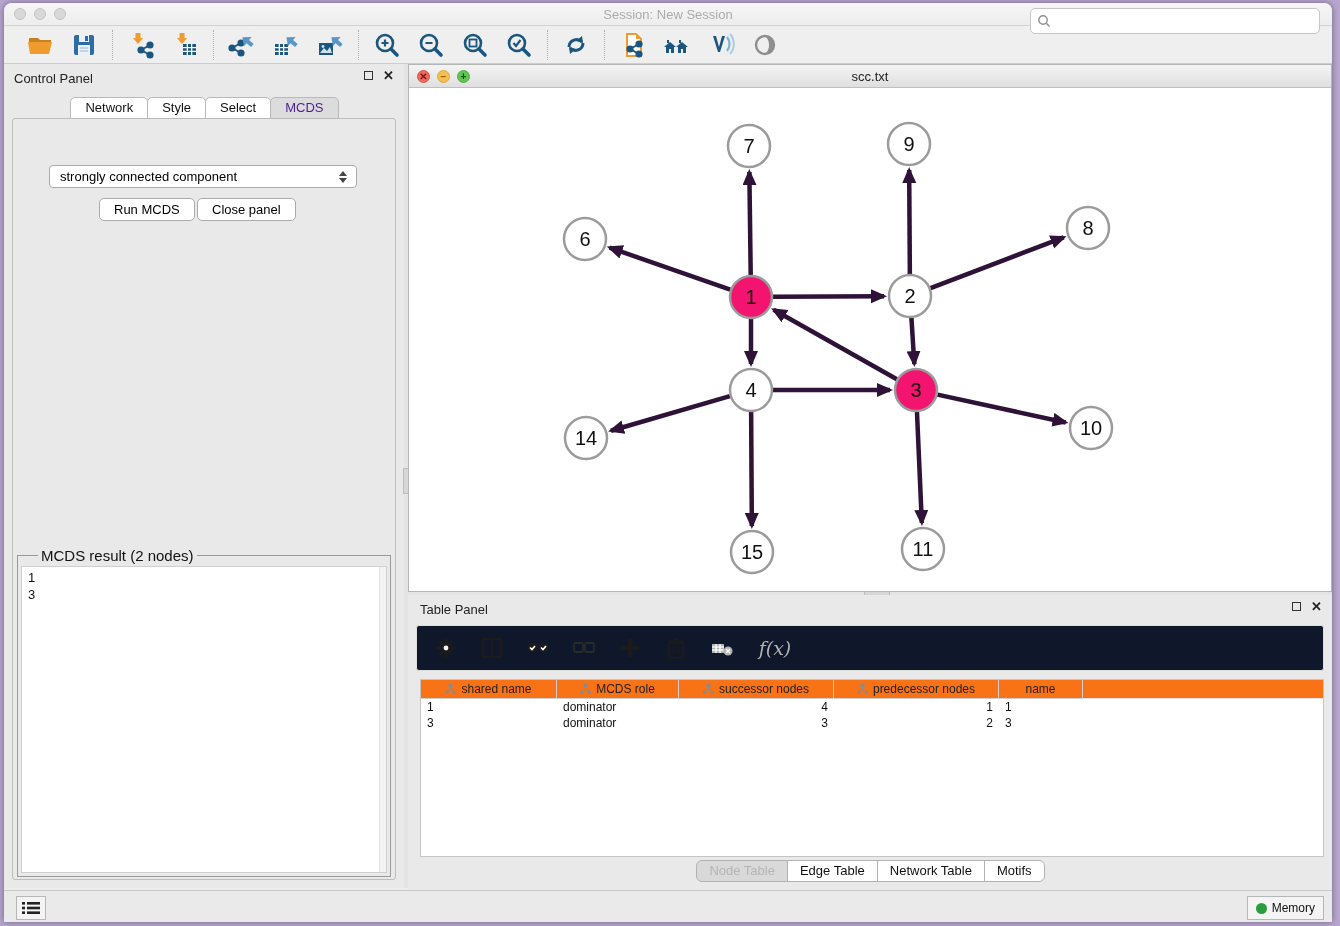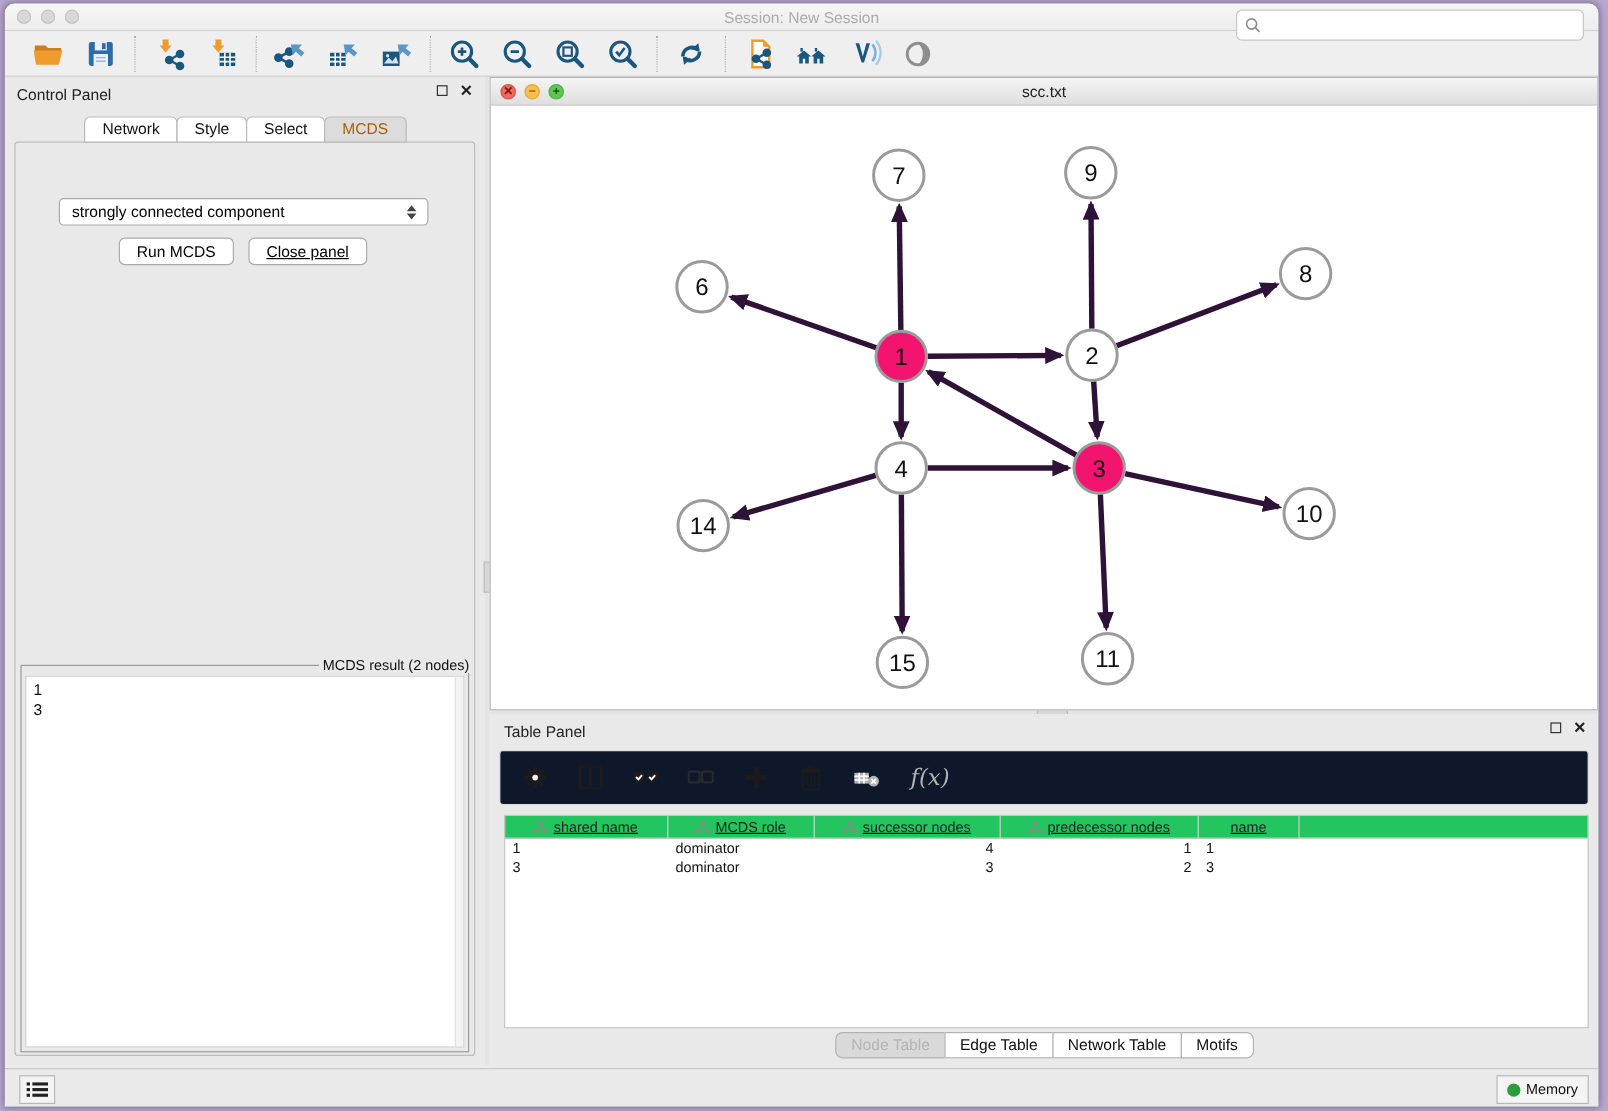--- a/index.html
+++ b/index.html
@@ -29,37 +29,37 @@
   #control-panel { position:absolute; left:0; top:61px; width:400px; height:824px; background:#e9e9e9; }
   .panel-head { position:absolute; left:0; top:0; width:100%; height:26px;padding-left:28px; }
   .panel-head .ph-title { position:absolute; left:10px; top:7px; font-size:13px; color:#222; }
   .ph-btns { position:absolute; right:10px; top:6px; display:flex; gap:10px; align-items:center; }
   .float-box { width:9px; height:9px; border:1.5px solid #333; display:inline-block; }
   .close-x { font-size:13px; font-weight:bold; color:#222; line-height:11px; }
 
   #cp-tabs { position:absolute; left:0; top:33px; width:100%; display:flex; justify-content:center; z-index:2; }
   .cp-tab { height:22px; padding:0 14px; font-size:13px; line-height:20px; background:#fff; border:1px solid #b9b9b9;
             border-radius:5px 5px 0 0; margin-right:-1px; color:#111; }
-  .cp-tab.active { background:#dcdcdc; color:#a16207; }
+  .cp-tab.active { background:#dcdcdc; color:#4c1d95; }
   #cp-body { position:absolute; left:8px; top:54px; width:384px; height:762px; border:1px solid #bdbdbd;
              border-radius:3px; background:#e9e9e9; }
   #opt-label { position:absolute; width:100%; text-align:center; top:25px; font-size:13px; color:#111; }
   #opt-select { position:absolute; left:36px; top:46px; width:308px; height:23px; background:#fff; border:1px solid #ababab;
                 border-radius:4px; font-size:13px; display:flex; align-items:center; padding-left:10px; }
   #opt-stepper { position:absolute; right:6px; top:3px; width:14px; height:16px; display:flex; flex-direction:column;
                  align-items:center; justify-content:center; gap:2px; }
   .tri-up { width:0; height:0; border-left:4px solid transparent; border-right:4px solid transparent; border-bottom:5px solid #444; }
   .tri-dn { width:0; height:0; border-left:4px solid transparent; border-right:4px solid transparent; border-top:5px solid #444; }
   .cp-btn { position:absolute; top:79px; height:23px; background:#fff; border:1px solid #ababab; border-radius:5px;
             font-size:13px; font-family:"Liberation Sans",sans-serif; padding:0 14px; }
   #run-btn { left:86px; }
-  #close-panel-btn { left:194px;text-decoration:underline; }
+  #close-panel-btn { left:184px; }
   #result-box { position:absolute; left:4px; top:428px; width:374px; height:330px; border:1px solid #9a9a9a;
                 background:#e9e9e9; }
-  #result-box legend { font-size:12px; color:#111; margin-left:4px; padding:0 3px;text-align:right; }
+  #result-box legend { font-size:15px; color:#111; margin-left:20px; padding:0 3px; }
   #result-text { position:absolute; left:3px; top:2px; right:3px; bottom:3px; background:#fff; border:1px solid #cfcfcf;
                  font-size:13px; color:#111; padding:2px 0 0 6px; white-space:pre-line; line-height:17px; }
   #result-scroll { position:absolute; right:0; top:0; bottom:0; width:7px; background:#f3f3f3; border-left:1px solid #e2e2e2; }
 
   
   #v-split { position:absolute; left:400px; top:61px; width:4px; height:824px; background:#e4e4e4; }
   #v-split .grab { position:absolute; left:-1px; top:404px; width:6px; height:26px; background:#d7d7d7; border:1px solid #bdbdbd; }
   #h-split { position:absolute; left:404px; top:589px; width:924px; height:3px; background:#e4e4e4; }
   #h-split .grab { position:absolute; left:456px; top:-2px; width:26px; height:6px; background:#d7d7d7; border:1px solid #bdbdbd; }
 
@@ -74,21 +74,21 @@
   #graph-svg { position:absolute; left:0; top:23px; }
 
   
   #table-panel { position:absolute; left:404px; top:592px; width:924px; height:295px; background:#e9e9e9; }
   #tp-toolbar { position:absolute; left:8px; top:30px; width:908px; height:46px; background:#0f172a;
                 border:1px solid #dedede; border-radius:3px; display:flex; align-items:center; gap:20px; padding-left:16px; }
   .tp-icon { width:26px; height:26px; display:flex; align-items:center; justify-content:center; }
   .tp-icon svg { width:24px; height:24px; }
   .fx-label { font-family:"DejaVu Serif", serif; font-style:italic; font-size:19px; color:#b3b3b3; }
   #tp-table { position:absolute; left:12px; top:84px; width:904px; height:178px; background:#fff; border:1px solid #c4c4c4; }
-  #tp-header { display:flex; height:19px; background:#22c55e;text-decoration:underline; }
+  #tp-header { display:flex; height:19px; background:#f97316; }
   .th-cell { border-right:1px solid #cfcfcf; border-bottom:1px solid #cfcfcf; display:flex; align-items:center;
              justify-content:center; gap:5px; font-size:12px; color:#222; }
   .th-rest { flex:1; border-bottom:1px solid #e4e4e4; }
   .tree-ico { width:11px; height:11px; }
   .td-row { display:flex; height:16px; }
   .td-cell { font-size:12px; color:#111; padding:0 6px; line-height:16px; overflow:hidden; }
   #tp-tabs { position:absolute; left:0; bottom:8px; width:100%; display:flex; justify-content:center; }
   .tp-tab { height:22px; line-height:20px; padding:0 12px; font-size:13px; background:#ffffff; border:1px solid #b2b2b2;
             margin-right:-1px; color:#111; }
   .tp-tab:first-child { border-radius:6px 0 0 6px; }

